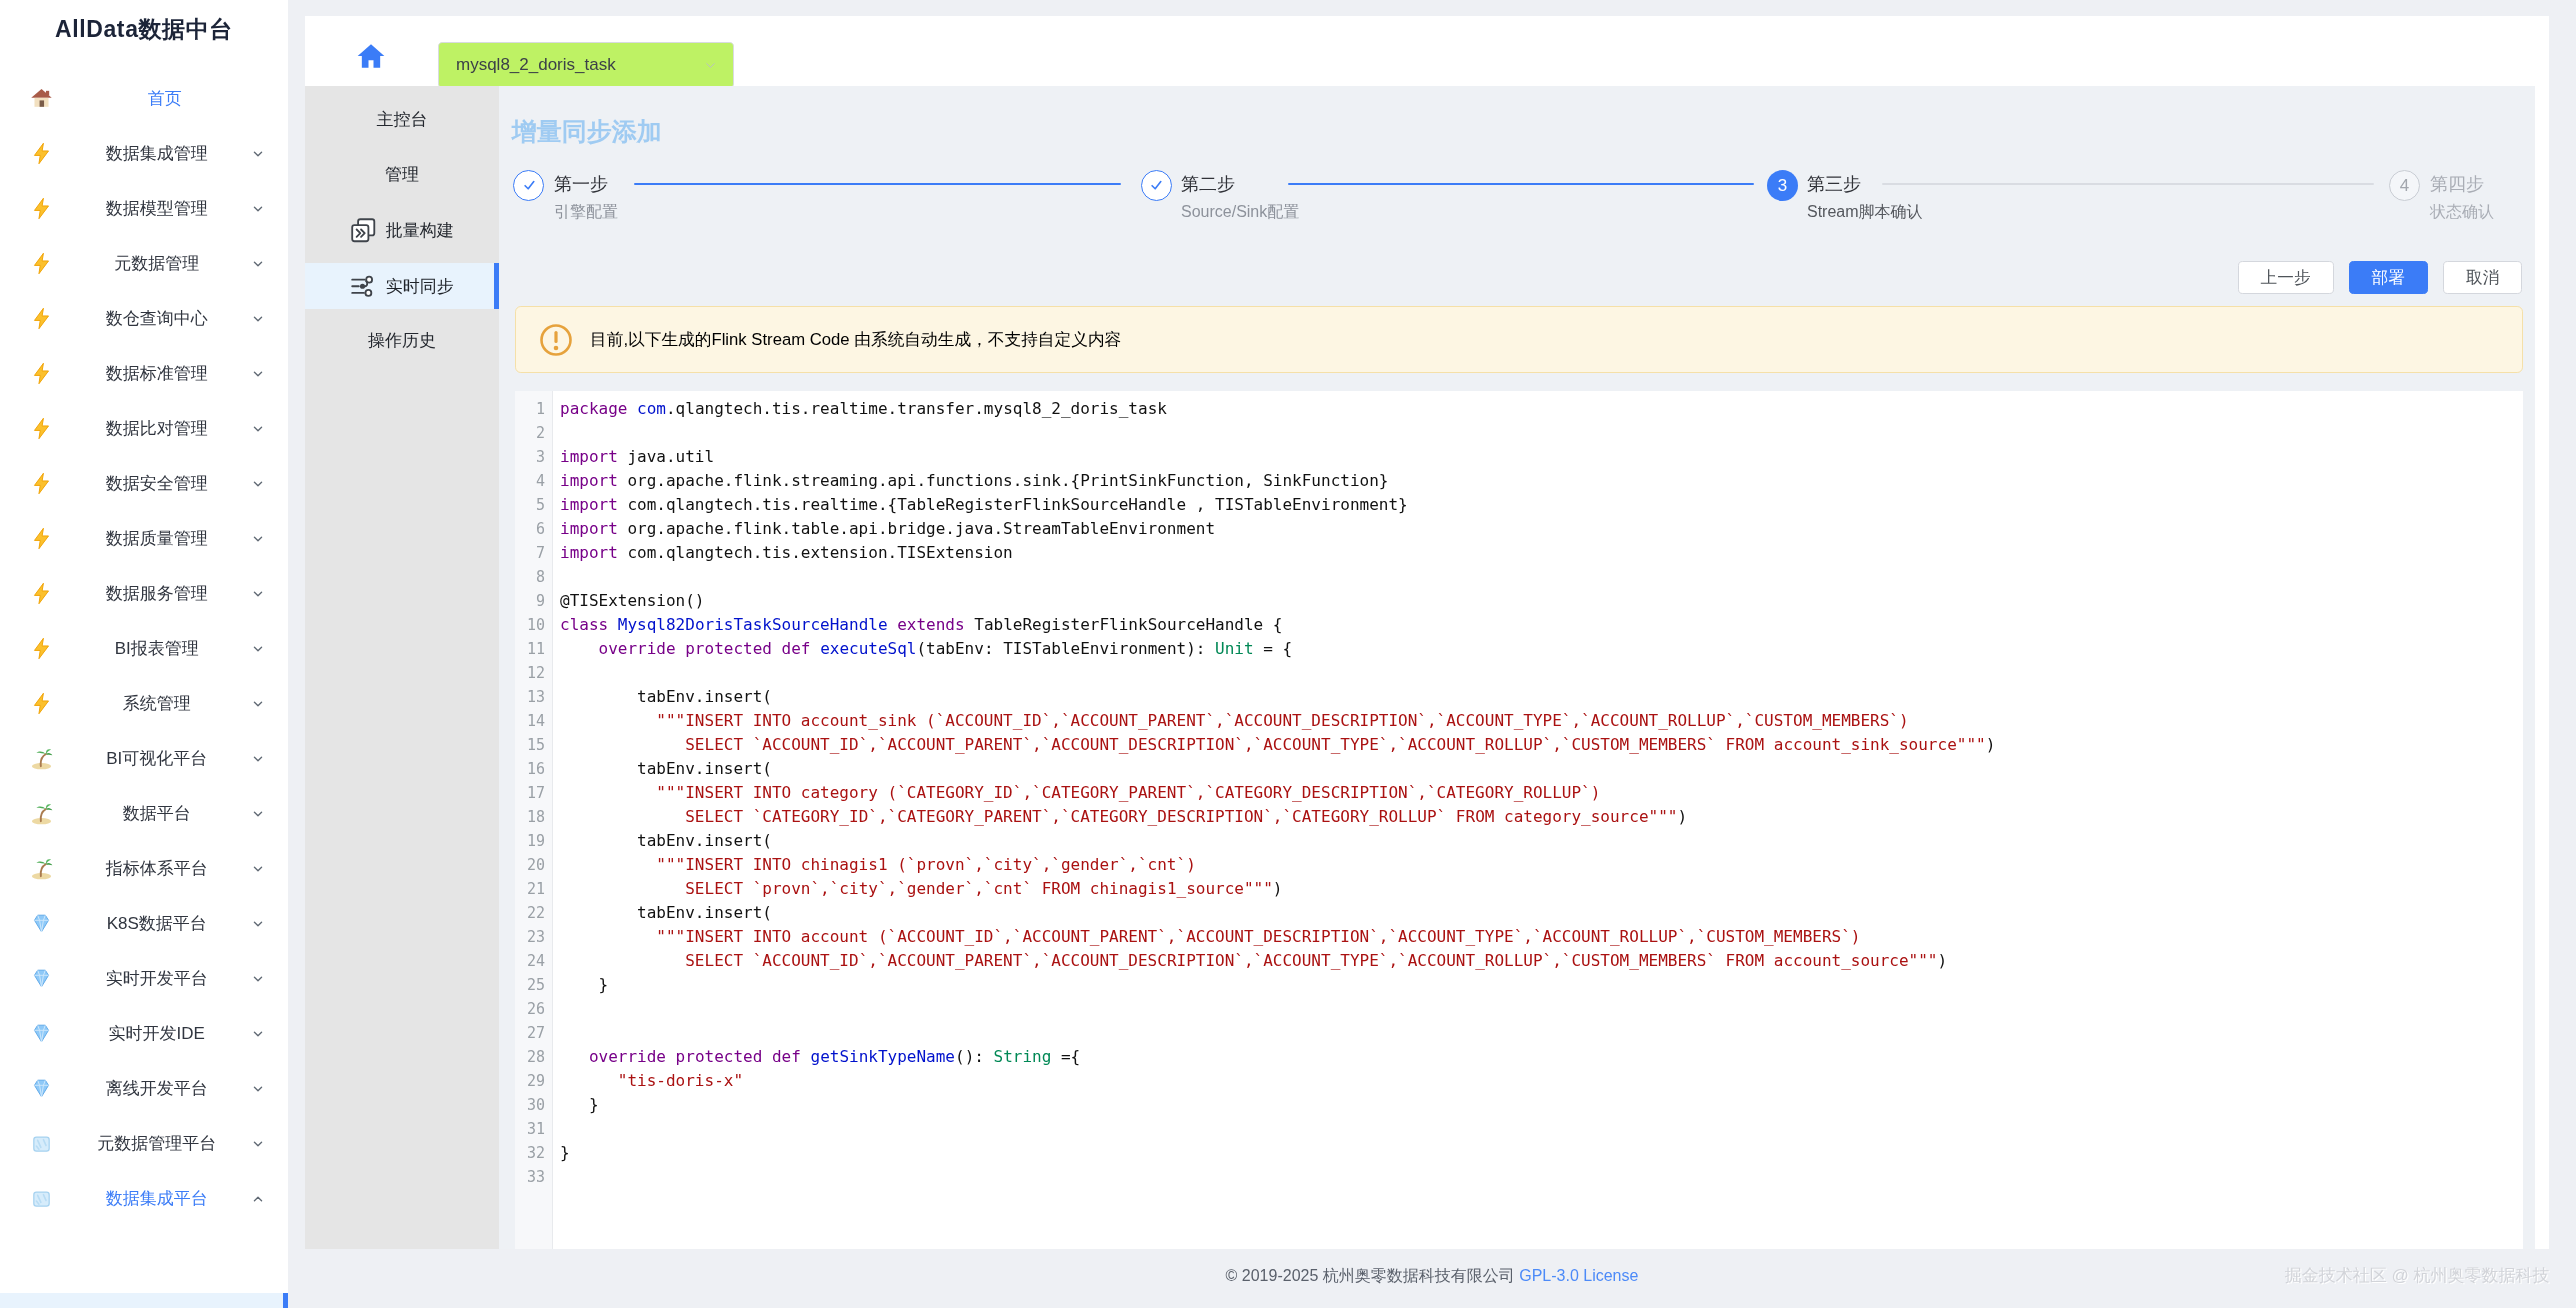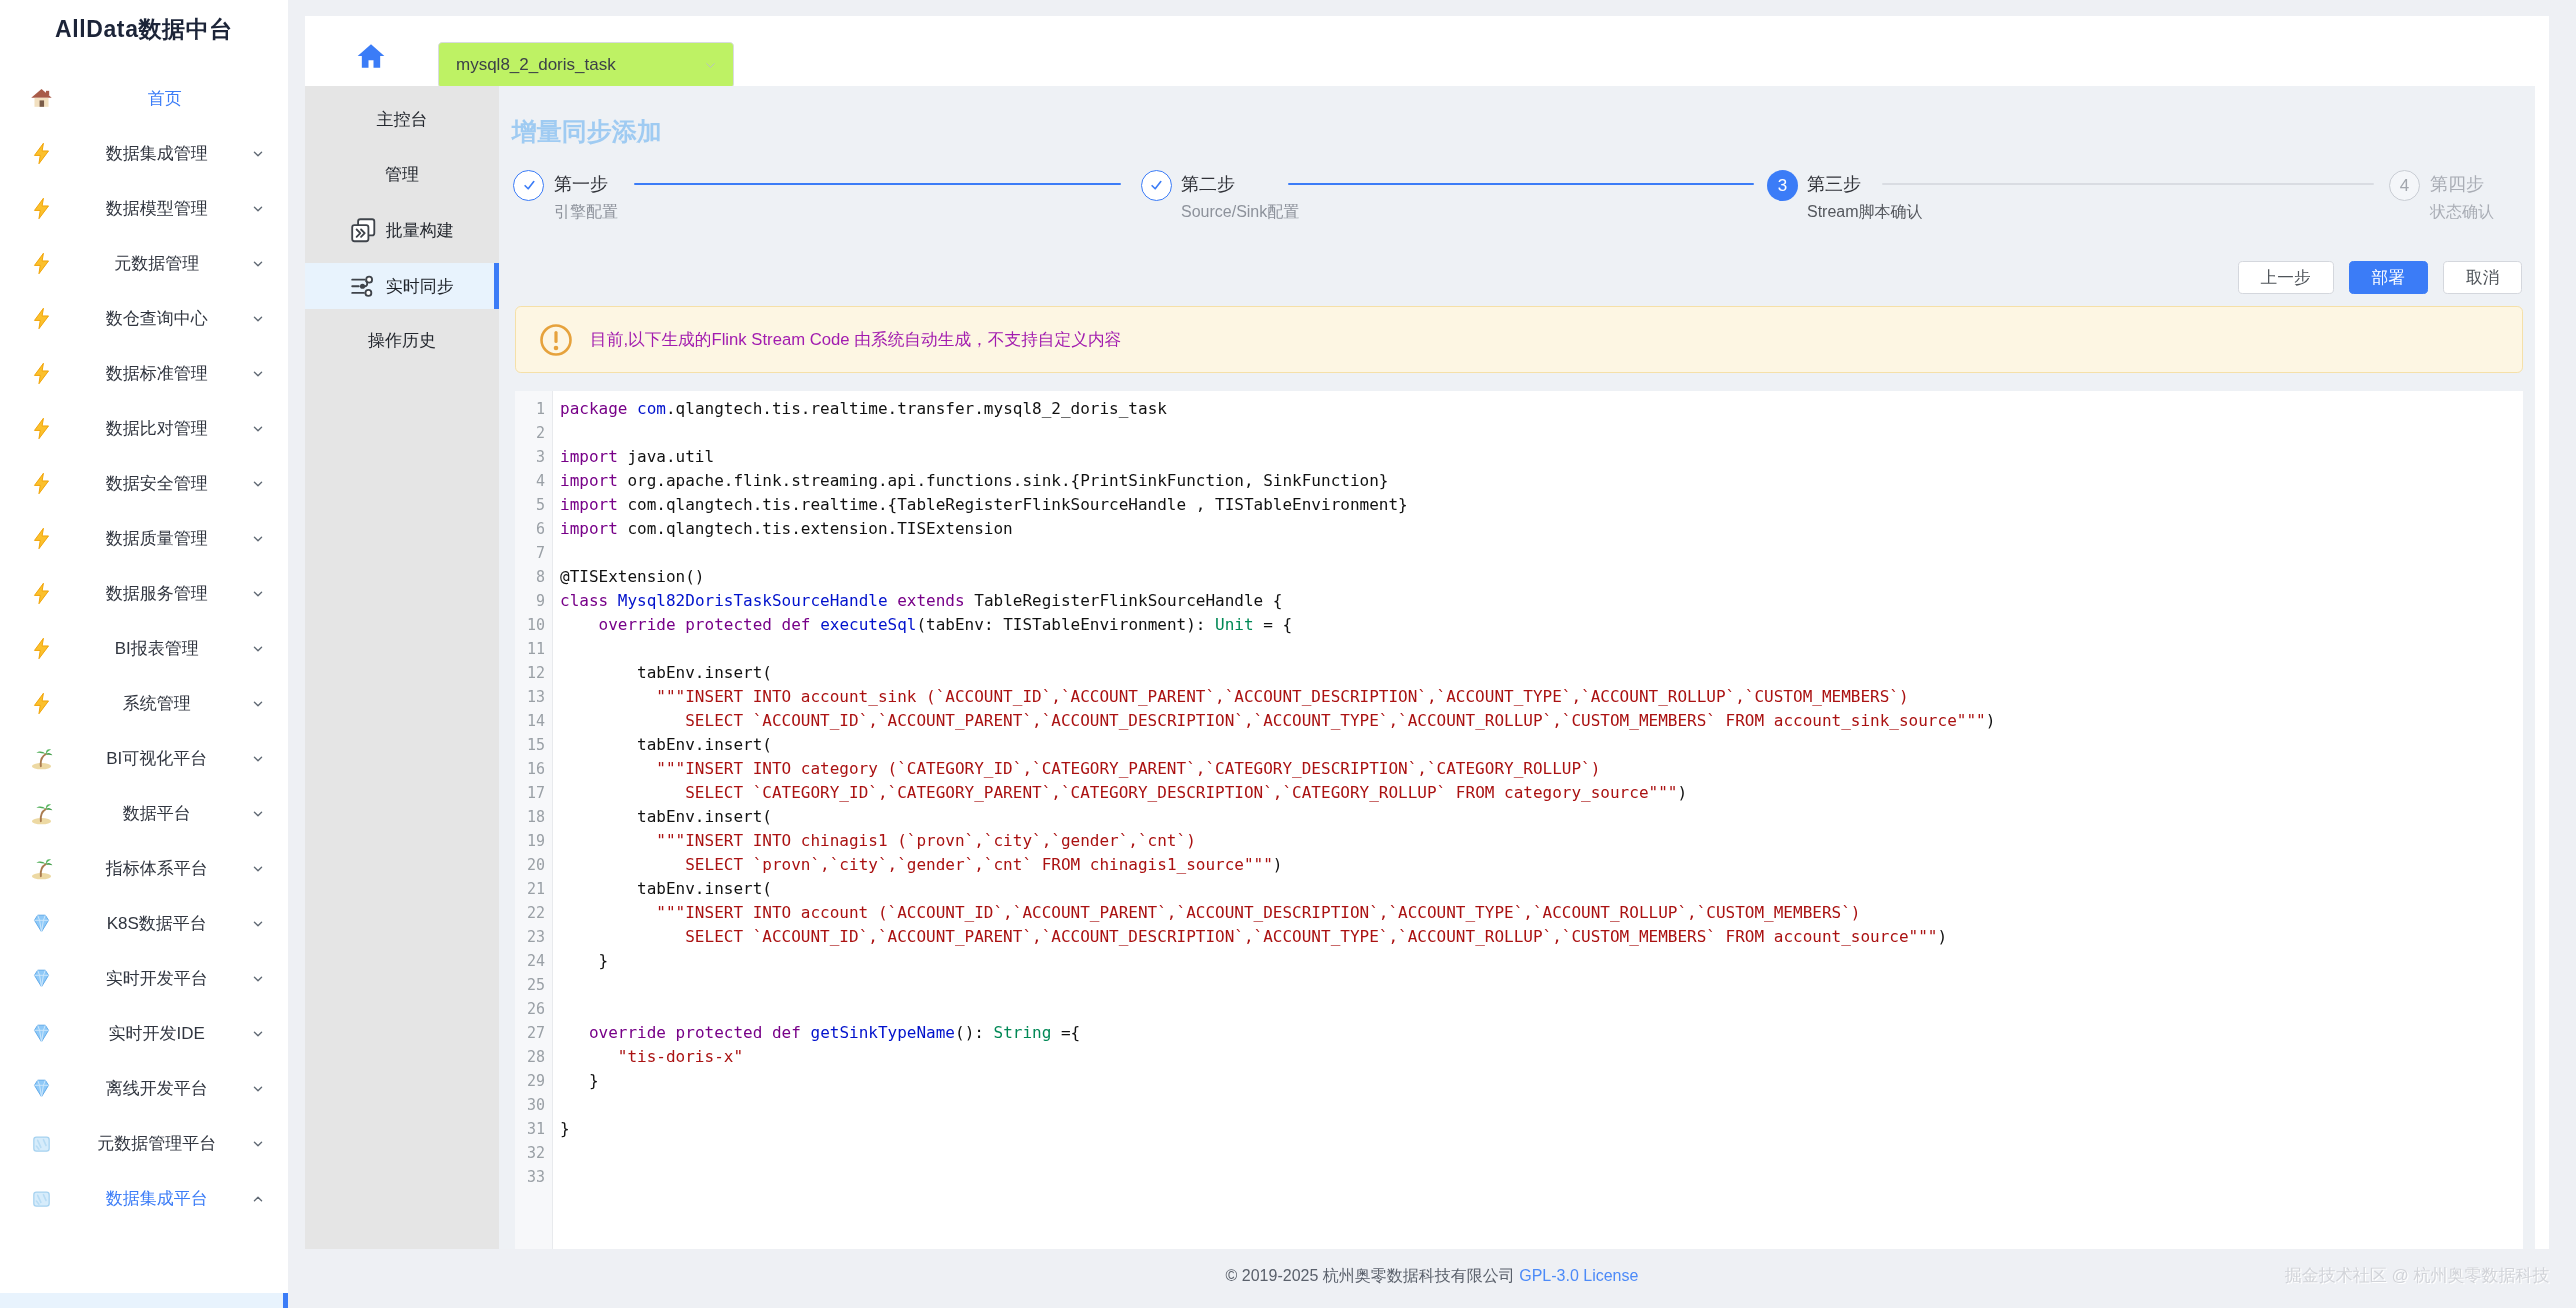--- a/index.html
+++ b/index.html
@@ -64,21 +64,21 @@
 
   
   .actions{position:absolute;right:12.7px;top:175px;display:flex;gap:15px;}
   .btn{height:33px;padding:0 22px;border-radius:4.6px;font-size:16.7px;display:flex;align-items:center;justify-content:center;cursor:pointer;box-sizing:border-box;white-space:nowrap;}
   .btn.ghost{background:#fff;border:1.2px solid #d4d7dd;color:#4e5359;}
   .btn.primary{background:#3b7cf7;border:1.2px solid #3b7cf7;color:#fff;}
 
   
   .alert{position:absolute;left:16px;top:220px;width:2008px;height:67px;box-sizing:border-box;background:#fdf6e3;border:1.2px solid #f5e0a8;border-radius:5.8px;display:flex;align-items:center;}
   .alert .aic{width:36px;height:36px;margin-left:22px;flex:none;}
-  .alert .atext{margin-left:16px;font-size:16.7px;color:#a21caf;white-space:nowrap;}
+  .alert .atext{margin-left:16px;font-size:16.7px;color:#000000;white-space:nowrap;}
 
   
   .codebox{position:absolute;left:16px;top:305px;width:2008px;height:858px;background:#fff;display:flex;overflow:hidden;}
   .gutter{width:38px;flex:none;background:#f7f8fa;border-right:1.2px solid #e8eaed;padding-top:5.8px;box-sizing:border-box;}
   .gl{height:24px;line-height:24px;text-align:right;padding-right:7px;font-family:"DejaVu Sans Mono","Liberation Mono",monospace;font-size:15px;color:#9aa0a6;}
   .codecol{flex:1;padding:5.8px 0 0 7px;overflow:hidden;}
   .cl{height:24px;line-height:24px;white-space:pre;font-family:"DejaVu Sans Mono","Liberation Mono",monospace;font-size:16px;color:#000;}
   .tk-k{color:#770088;} .tk-d{color:#0011cc;} .tk-s{color:#aa1111;} .tk-t{color:#008855;} .tk-p{color:#111;}
 
   
@@ -484,20 +484,21 @@
             <div class="gl">31</div>
             <div class="gl">32</div>
             <div class="gl">33</div>
           </div>
         <div class="codecol">
             <div class="cl"><span class="tk-k">package</span><span class="tk-p"> </span><span class="tk-d">com</span><span class="tk-p">.qlangtech.tis.realtime.transfer.mysql8_2_doris_task</span></div>
             <div class="cl"> </div>
             <div class="cl"><span class="tk-k">import</span><span class="tk-p"> java.util</span></div>
             <div class="cl"><span class="tk-k">import</span><span class="tk-p"> org.apache.flink.streaming.api.functions.sink.{PrintSinkFunction, SinkFunction}</span></div>
             <div class="cl"><span class="tk-k">import</span><span class="tk-p"> com.qlangtech.tis.realtime.{TableRegisterFlinkSourceHandle , TISTableEnvironment}</span></div>
+            <div class="cl"><span class="tk-k">import</span><span class="tk-p"> org.apache.flink.table.api.bridge.java.StreamTableEnvironment</span></div>
             <div class="cl"><span class="tk-k">import</span><span class="tk-p"> com.qlangtech.tis.extension.TISExtension</span></div>
             <div class="cl"> </div>
             <div class="cl"><span class="tk-p">@TISExtension()</span></div>
             <div class="cl"><span class="tk-k">class</span><span class="tk-p"> </span><span class="tk-d">Mysql82DorisTaskSourceHandle</span><span class="tk-p"> </span><span class="tk-k">extends</span><span class="tk-p"> TableRegisterFlinkSourceHandle {</span></div>
             <div class="cl"><span class="tk-p">    </span><span class="tk-k">override</span><span class="tk-p"> </span><span class="tk-k">protected</span><span class="tk-p"> </span><span class="tk-k">def</span><span class="tk-p"> </span><span class="tk-d">executeSql</span><span class="tk-p">(tabEnv: TISTableEnvironment): </span><span class="tk-t">Unit</span><span class="tk-p"> = {</span></div>
             <div class="cl"> </div>
             <div class="cl"><span class="tk-p">        tabEnv.insert(</span></div>
             <div class="cl"><span class="tk-p">          </span><span class="tk-s">"""INSERT INTO account_sink (`ACCOUNT_ID`,`ACCOUNT_PARENT`,`ACCOUNT_DESCRIPTION`,`ACCOUNT_TYPE`,`ACCOUNT_ROLLUP`,`CUSTOM_MEMBERS`)</span></div>
             <div class="cl"><span class="tk-p">             </span><span class="tk-s">SELECT `ACCOUNT_ID`,`ACCOUNT_PARENT`,`ACCOUNT_DESCRIPTION`,`ACCOUNT_TYPE`,`ACCOUNT_ROLLUP`,`CUSTOM_MEMBERS` FROM account_sink_source"""</span><span class="tk-p">)</span></div>
             <div class="cl"><span class="tk-p">        tabEnv.insert(</span></div>

